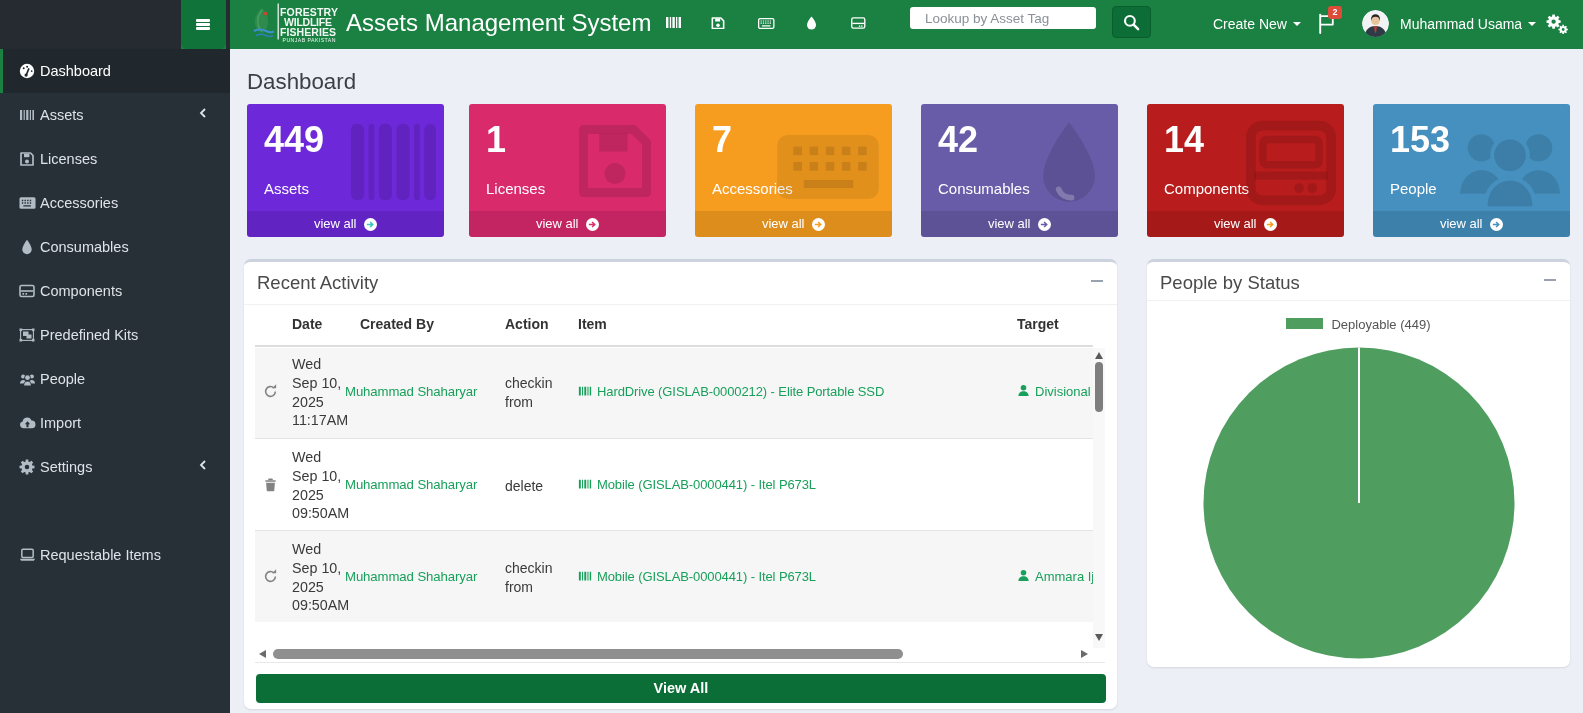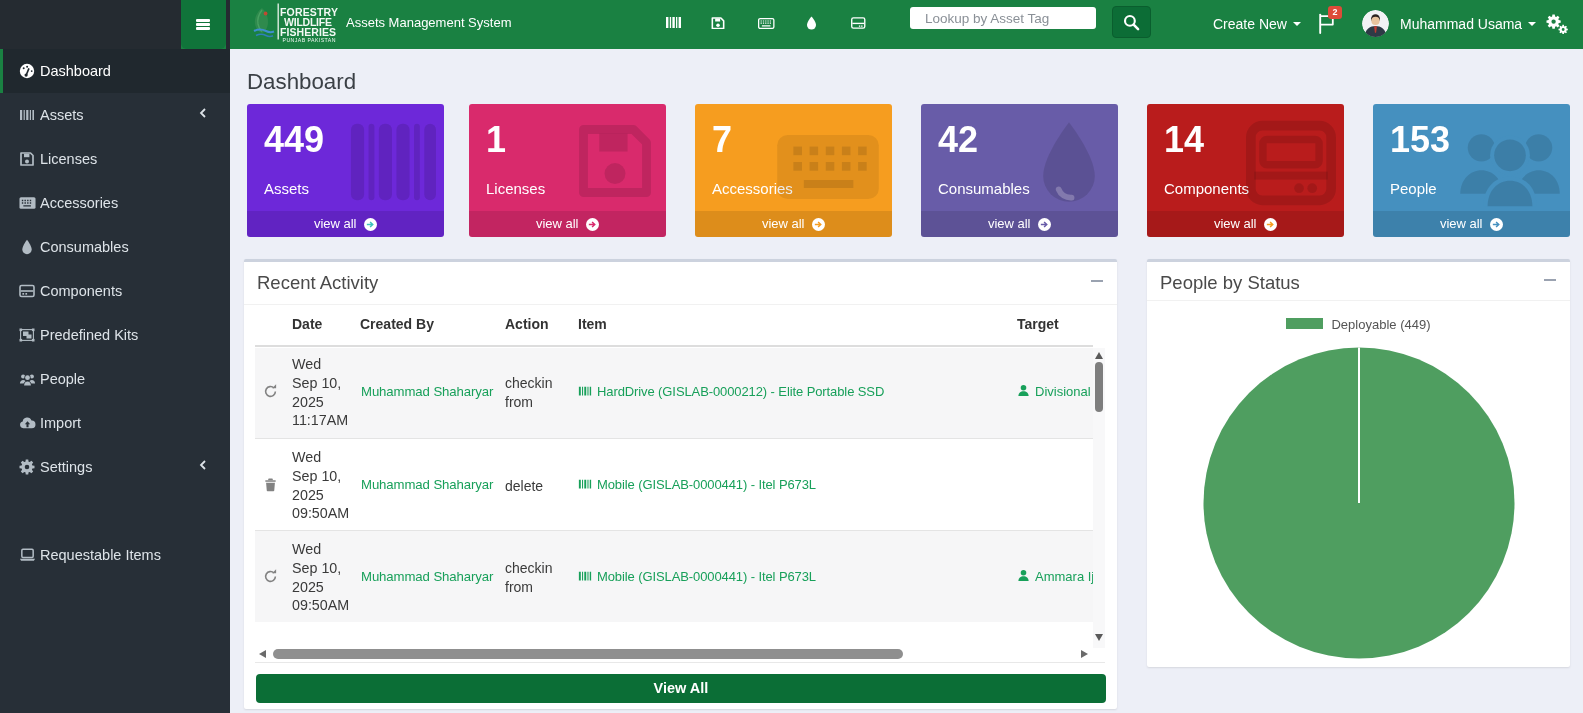--- a/index.html
+++ b/index.html
@@ -3,21 +3,21 @@
 <meta charset="utf-8">
 <style>
 * { margin:0; padding:0; box-sizing:border-box; }
 html,body { width:1583px; height:713px; overflow:hidden; font-family:"Liberation Sans", sans-serif; background:#edeff7; }
 #navbar { position:absolute; left:0; top:0; width:1583px; height:49px; background:#1a8142; z-index:5; }
 #nav-left { position:absolute; left:0; top:0; width:181px; height:49px; background:#252b31; }
 #nav-dark2 { position:absolute; left:226px; top:0; width:4px; height:49px; background:#252b31; }
 #hamburger { position:absolute; left:181px; top:0; width:45px; height:49px; background:#10743a; border-radius:0 0 6px 6px; }
 #hamburger .bar { position:absolute; left:15px; width:14px; height:3px; background:#fff; border-radius:1px; }
 #logo { position:absolute; left:247px; top:2px; }
-#title { position:absolute; left:346px; top:0; height:49px; line-height:46px; color:#fff; font-size:13px; }
+#title { position:absolute; left:346px; top:0; height:49px; line-height:46px; color:#fff; font-size:24px; }
 .nicon { position:absolute; top:14px; color:#fff; }
 #search-input { position:absolute; left:910px; top:7px; width:186px; height:22px; border:0; border-radius:3px; background:#fff; font-size:13.5px; color:#8a9097; padding-left:15px; font-family:"Liberation Sans",sans-serif; }
 #search-btn { position:absolute; left:1112px; top:6px; width:39px; height:32px; background:#0c6d36; border:1px solid #0a5e2e; border-radius:4px; }
 .navtext { position:absolute; top:0; height:43px; line-height:49px; color:#fff; font-size:14px; }
 .caret { display:inline-block; width:0; height:0; border-left:4px solid transparent; border-right:4px solid transparent; border-top:4px solid #fff; vertical-align:middle; margin-left:6px; margin-bottom:2px; }
 #flag { position:absolute; left:1318px; top:13px; }
 #flag-badge { position:absolute; left:1328px; top:6px; min-width:14px; height:13px; background:#dd4b39; color:#fff; font-size:9px; font-weight:bold; text-align:center; line-height:13px; border-radius:3px; padding:0 2px; }
 #avatar { position:absolute; left:1362px; top:10px; width:27px; height:27px; border-radius:50%; overflow:hidden; }
 #sidebar { position:absolute; left:0; top:49px; width:230px; height:664px; background:#272f37; }
 .sitem { position:absolute; left:0; width:230px; height:44px; color:#dde3e8; font-size:14.5px; }
@@ -29,35 +29,35 @@
 .schev { position:absolute; right:22px; top:15px; width:10px; height:10px; }
 #content { position:absolute; left:230px; top:49px; width:1353px; height:664px; }
 #h1 { position:absolute; left:17px; top:20px; font-size:22.3px; color:#3b4046; }
 .ibox { position:absolute; top:55px; width:197px; height:133px; border-radius:3px; color:#fff; overflow:hidden; }
 .ibox .num { position:absolute; left:17px; top:15px; font-size:36px; font-weight:bold; }
 .ibox .lbl { position:absolute; left:17px; top:127px; font-size:15px; }
 .ibox .bigicon { position:absolute; right:8px; top:16px; opacity:0.92; }
 .ibox .foot { position:absolute; left:0; bottom:0; width:100%; height:26px; background:rgba(0,0,0,0.1); text-align:center; font-size:13px; line-height:26px; }
 .foot .va { width:13px; height:13px; vertical-align:-2.5px; margin-left:4px; }
 .ibox .lbl { top:auto; bottom:40px; }
-.card { position:absolute; background:#fff; border-radius:2px; box-shadow:0 1px 2px rgba(0,0,0,0.1); }
+.card { position:absolute; background:#fff; border-radius:7px; box-shadow:0 1px 2px rgba(0,0,0,0.1); }
 #ra-card { left:14px; top:210px; width:873px; height:450px; border-top:3px solid #ccd2de; }
 #st-card { left:917px; top:210px; width:423px; height:408px; border-top:3px solid #ccd2de; }
 .card-title { position:absolute; left:13px; top:10px; font-size:18.5px; color:#4a4a4a; }
 .minus { position:absolute; right:14px; top:18px; width:12px; height:2px; background:#9aa2b0; }
 .hdrline { position:absolute; left:0; top:42px; width:100%; height:1px; background:#f1f1f1; }
 .th { position:absolute; top:54px; font-size:14px; font-weight:bold; color:#333; }
 #theadline { position:absolute; left:11px; top:83px; width:838px; height:2px; background:#ddd; }
 #tblarea { position:absolute; left:11px; top:86px; width:838px; height:300px; overflow:hidden; }
 .trow { position:absolute; left:0; width:100%; border-top:1px solid #e4e4e4; }
 .trow:first-child { border-top:none; }
 .trow.stripe { background:#f6f6f7; }
 .ricon { position:absolute; left:8px; width:15px; height:15px; }
 .dt { position:absolute; left:37px; font-size:14.3px; line-height:18.8px; color:#3a3a3a; }
-.cb { position:absolute; left:106px; font-size:13.2px; letter-spacing:-0.1px; color:#18a05a; }
+.cb { position:absolute; left:90px; font-size:13.2px; letter-spacing:-0.1px; color:#18a05a; }
 .ac { position:absolute; left:250px; font-size:14px; line-height:18.8px; color:#3a3a3a; }
 .it { position:absolute; left:323px; font-size:13px; letter-spacing:-0.1px; color:#18a05a; white-space:nowrap; }
 .tg { position:absolute; left:762px; font-size:13px; color:#18a05a; white-space:nowrap; }
 .bc { display:inline-block; width:14px; height:14px; margin-right:5px; vertical-align:-2px; }
 .pi { display:inline-block; width:13px; height:13px; margin-right:5px; vertical-align:-1px; }
 #vsb { position:absolute; left:849px; top:86px; width:12px; height:300px; background:#f8f8f9; }
 #vsb-up { position:absolute; left:2px; top:4px; width:0; height:0; border-left:4px solid transparent; border-right:4px solid transparent; border-bottom:7px solid #5a5a5a; }
 #vsb-dn { position:absolute; left:2px; bottom:7px; width:0; height:0; border-left:4px solid transparent; border-right:4px solid transparent; border-top:7px solid #5a5a5a; }
 #vsb-thumb { position:absolute; left:2px; top:14px; width:8px; height:50px; background:#7e7e7e; border-radius:4px; }
 #hsb { position:absolute; left:11px; top:386px; width:838px; height:13px; }

